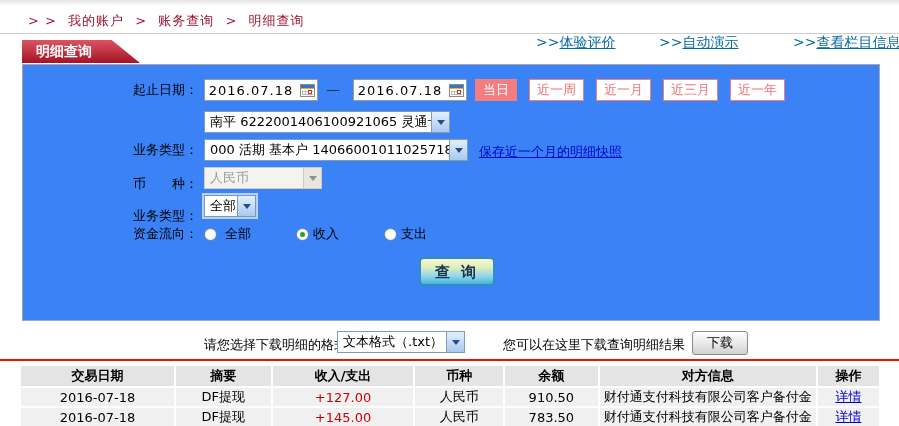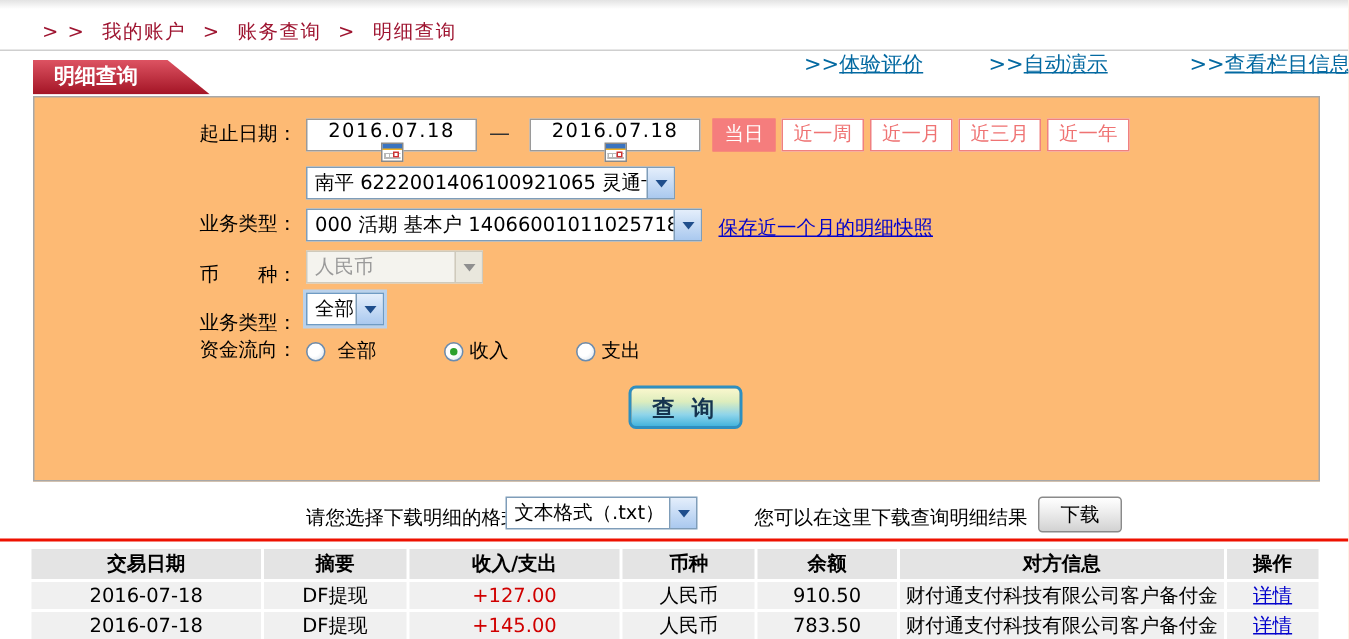--- a/index.html
+++ b/index.html
@@ -14,36 +14,36 @@
   .topline{position:absolute;left:0;top:33px;width:899px;height:1px;background:#cfcfcf;}
   
   .tab{position:absolute;left:22px;top:40px;height:23px;width:118px;
        background:linear-gradient(#dd5362,#a31425);
        clip-path:polygon(0 0,76% 0,100% 100%,0 100%);
        color:#fff;font-weight:bold;font-size:14px;line-height:23px;padding-left:14px;box-sizing:border-box;}
   .hlink{position:absolute;top:34px;color:#0369a1;font-size:14px;cursor:pointer;white-space:nowrap;}
   .hlink .lbl{text-decoration:underline;}
   
   .panel{position:absolute;left:22px;top:64px;width:858px;height:257px;
-         background:#fdba74;border:1px solid #a8a8a8;box-sizing:border-box;text-decoration:underline;}
+         background:#3b82f6;border:1px solid #a8a8a8;box-sizing:border-box;text-decoration:underline;}
   .flabel{position:absolute;width:175px;text-align:right;line-height:22px;color:#000;white-space:nowrap;}
   
   .date-input{position:absolute;display:flex;align-items:center;width:114px;height:22px;
-              background:#fff;border:1px solid #9a9a9a;box-sizing:border-box;flex-direction:column;}
+              background:#fff;border:1px solid #9a9a9a;box-sizing:border-box;}
   .date-text{flex:1;text-align:center;font-size:13px;letter-spacing:1px;}
   .cal-btn{width:20px;height:100%;display:flex;align-items:center;justify-content:center;cursor:pointer;}
   .cal{position:relative;width:15px;height:13px;border:1px solid #8a8a8a;background:#fff;box-sizing:border-box;}
   .cal .bar{position:absolute;left:0;top:0;width:100%;height:3px;background:#3a74c0;border-bottom:1px solid #f0b020;}
   .cal .grid{position:absolute;left:1px;right:1px;top:6px;bottom:1px;
     background-image:repeating-linear-gradient(to right,#b8b8b8 0 1px,transparent 1px 3px),
                      repeating-linear-gradient(to bottom,#b8b8b8 0 1px,transparent 1px 3px);}
   .cal .dot{position:absolute;right:2px;bottom:2px;width:4px;height:4px;border:1px solid #cc3333;background:#fff;box-sizing:border-box;}
   .dash{position:absolute;font-size:14px;color:#333;}
   
-  .ranges{position:absolute;left:452px;top:14px;display:flex;gap:4px;}
+  .ranges{position:absolute;left:452px;top:14px;display:flex;gap:12px;}
   .range-btn{display:inline-block;border:1px solid #f08080;color:#ef7373;background:#fff;
              height:22px;line-height:20px;padding:0 7px;font-size:13px;cursor:pointer;box-sizing:border-box;white-space:nowrap;}
   .range-btn.active{background:#f57d7d;border-color:#f57d7d;color:#fff;}
   
   .xp-select{position:absolute;display:flex;align-items:center;height:22px;background:#fff;
              border:1px solid #7f9db9;box-sizing:border-box;cursor:pointer;}
   .xp-select .val{flex:1;padding:0 5px;white-space:nowrap;overflow:hidden;font-size:13px;}
   .xp-select .arrow{width:17px;height:100%;border-left:1px solid #7f9db9;
              background:linear-gradient(#e4eefb,#aac9ef);display:flex;align-items:center;justify-content:center;}
   .xp-select .arrow::after{content:"";width:0;height:0;border-left:4px solid transparent;

